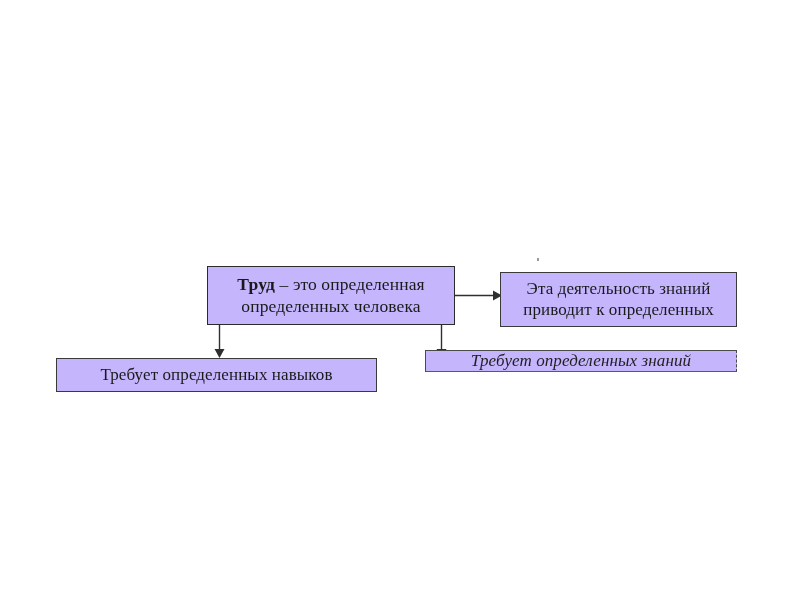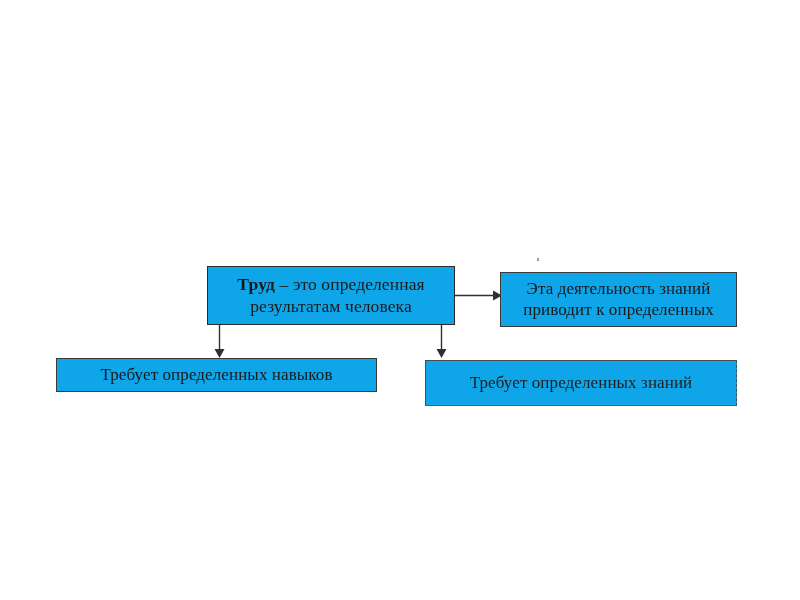--- a/index.html
+++ b/index.html
@@ -35,21 +35,21 @@
     height: 600px;
     z-index: 1;
     pointer-events: none;
   }
 
   
   .node {
     position: absolute;
     z-index: 2;
     box-sizing: border-box;
-    background: #0ea5e9;
+    background: #c4b5fd;
     border: 1.3px solid #2b2b2b;
     display: flex;
     align-items: center;
     justify-content: center;
     text-align: center;
     line-height: 1.22;
     letter-spacing: 0.1px;
     color: #1a1a1a;
   }
   .node .txt {
@@ -88,27 +88,28 @@
     left: 56px;
     top: 358px;
     width: 321px;
     height: 34px;
     font-size: 17px;
     border-color: #3a3a3a;
   }
 
   #node-knowledge {
     left: 425px;
-    top: 360px;
+    top: 350px;
     width: 312px;
-    height: 46px;
+    height: 22px;
     font-size: 17px;
     border-color: #4a4a4a;
     border-right-style: dashed;
     border-bottom-color: #5a5a5a;
+    font-style: italic;
   }
   
   #node-knowledge .line {
     color: #1f1f1f;
   }
 
   .stroke {
     stroke: #2f2f2f;
     stroke-width: 1.4;
     fill: none;
@@ -141,21 +142,21 @@
       <line class="stroke" x1="441.5" y1="325" x2="441.5" y2="350"></line>
       <polygon class="arrowfill" points="436.5,349 446.5,349 441.5,358"></polygon>
     </g>
 
     <rect class="speck" x="537" y="258" width="2" height="3"></rect>
   </svg>
 
   <div class="node" id="node-definition">
     <span class="txt">
       <span class="line"><span class="lead">Труд</span><span> – это определенная</span></span>
-      <span class="line">результатам человека</span>
+      <span class="line">определенных человека</span>
     </span>
   </div>
 
   <div class="node" id="node-result">
     <span class="txt">
       <span class="line">Эта деятельность знаний</span>
       <span class="line">приводит к определенных</span>
     </span>
   </div>
 

